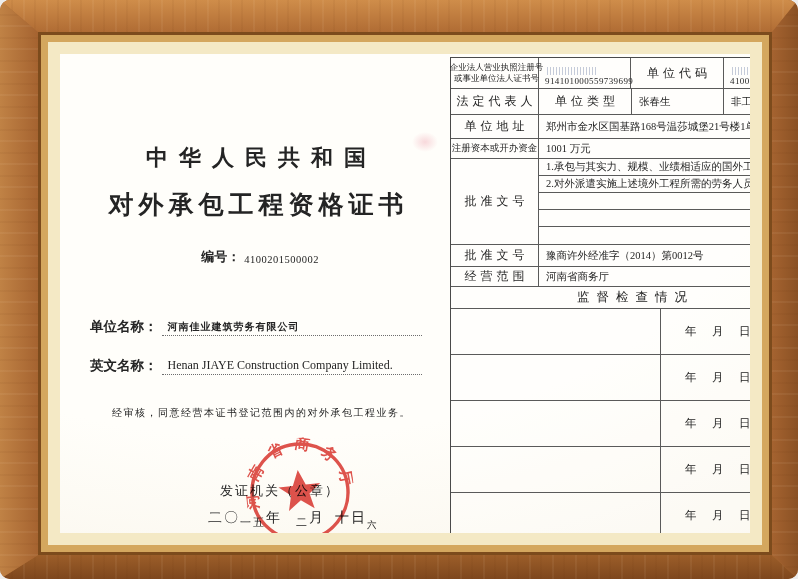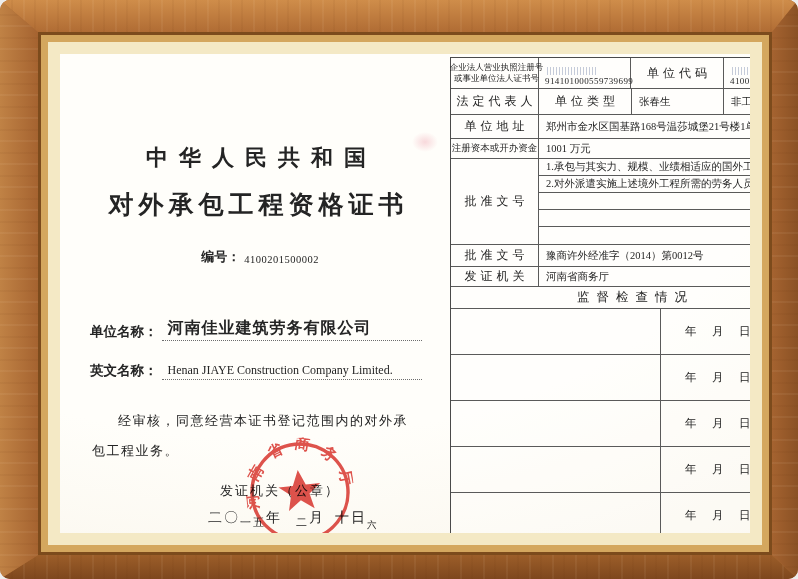--- a/index.html
+++ b/index.html
@@ -41,23 +41,23 @@
   
   .country{margin:13px;text-align:center;font-size:22px;font-weight:700;letter-spacing:11px;text-indent:11px;}
   .doc-title{margin:15px 0 0;text-align:center;font-size:25px;font-weight:700;letter-spacing:5px;text-indent:5px;}
   .serial-line{margin:26px 0 0;text-align:center;transform:translateX(4px);}
   .serial-label{font-size:13px;font-weight:700;}
   .serial-number{font-size:10.5px;display:inline-block;transform:translateY(2px);letter-spacing:.5px;}
   .fields{margin-top:52px;}
   .field{display:flex;align-items:flex-end;margin-bottom:21px;}
   .field-label{font-size:13.5px;font-weight:700;white-space:nowrap;margin-right:4px;}
   .field-value{flex:1;border-bottom:1.5px dotted #6d6d6d;padding:0 0 1px 6px;white-space:nowrap;}
-  .cn-name{font-size:16px;font-weight:700;letter-spacing:1px;}
+  .cn-name{font-size:10px;font-weight:700;letter-spacing:1px;}
   .en-name{font-size:12px;}
-  .statement{margin:26px 2px 0;font-size:13px;line-height:2.3;text-indent:2em;letter-spacing:1.5px;}
+  .statement{margin:26px 2px 0;font-size:10px;line-height:2.3;text-indent:2em;letter-spacing:1.5px;}
   .issuer-line{position:absolute;left:110px;top:428px;width:220px;text-align:center;
      font-size:13px;letter-spacing:2px;}
   .date-line{position:absolute;left:148px;top:455px;font-size:14px;letter-spacing:2px;white-space:nowrap;}
   .date-line .fill{display:inline-block;font-size:11px;transform:translateY(4px);}
   .date-line .fill-sm{display:inline-block;font-size:9.5px;transform:translateY(6px);}
   .gap1{display:inline-block;width:14px;} .gap2{display:inline-block;width:10px;}
   .seal{position:absolute;left:186px;top:384px;width:108px;height:108px;
      opacity:.85;mix-blend-mode:multiply;transform:rotate(-6deg);}
   .smudge-pink{position:absolute;right:10px;top:78px;width:26px;height:20px;border-radius:50%;
      background:radial-gradient(closest-side,rgba(230,120,140,.28),rgba(230,120,140,0));}
@@ -201,21 +201,21 @@
               <div class="srow r-scope-item"></div>
             </div>
           </div>
 
           <div class="trow r-approval">
             <div class="cell w1 lblc">批准文号</div>
             <div class="cell w4 valc">豫商许外经准字（2014）第0012号</div>
           </div>
 
           <div class="trow r-issuer">
-            <div class="cell w1 lblc">发证机关</div>
+            <div class="cell w1 lblc">经营范围</div>
             <div class="cell w4 valc">河南省商务厅</div>
           </div>
 
           <div class="trow r-header">
             <div class="cell w4 header-cell">监督检查情况</div>
           </div>
 
           <div class="trow r-insp">
             <div class="insp-left"></div>
             <div class="insp-right">年　月　日（公章）</div>

